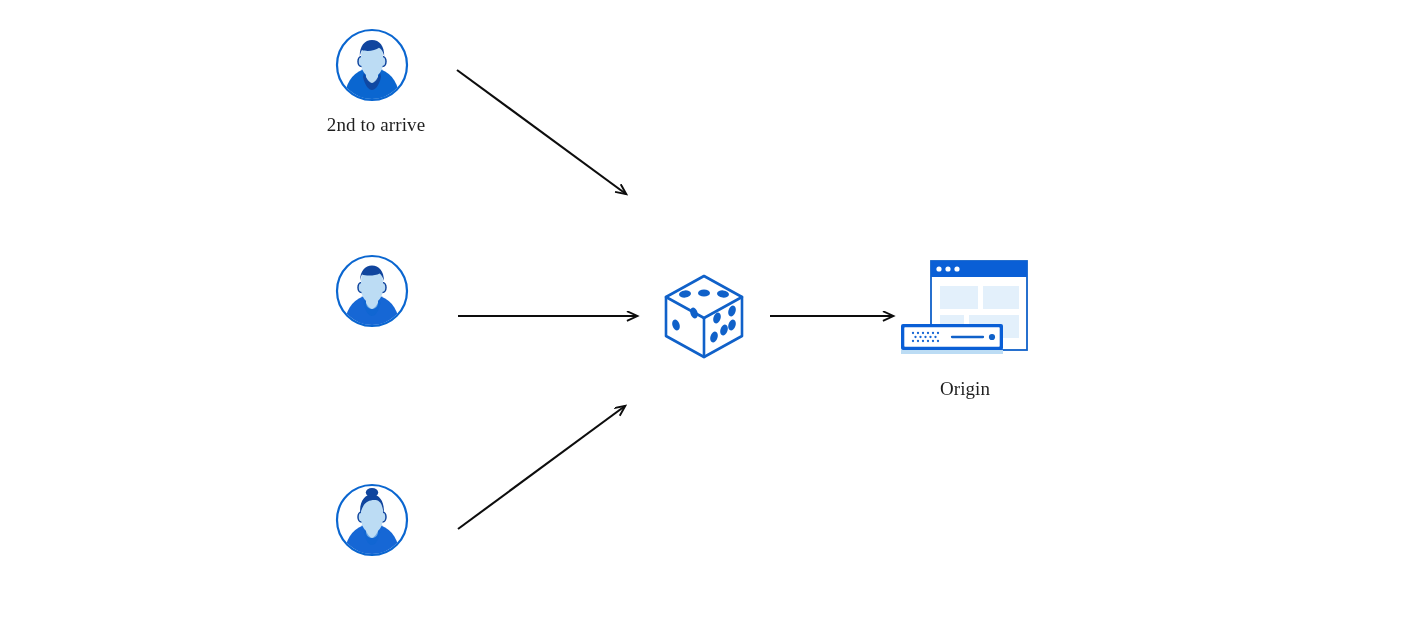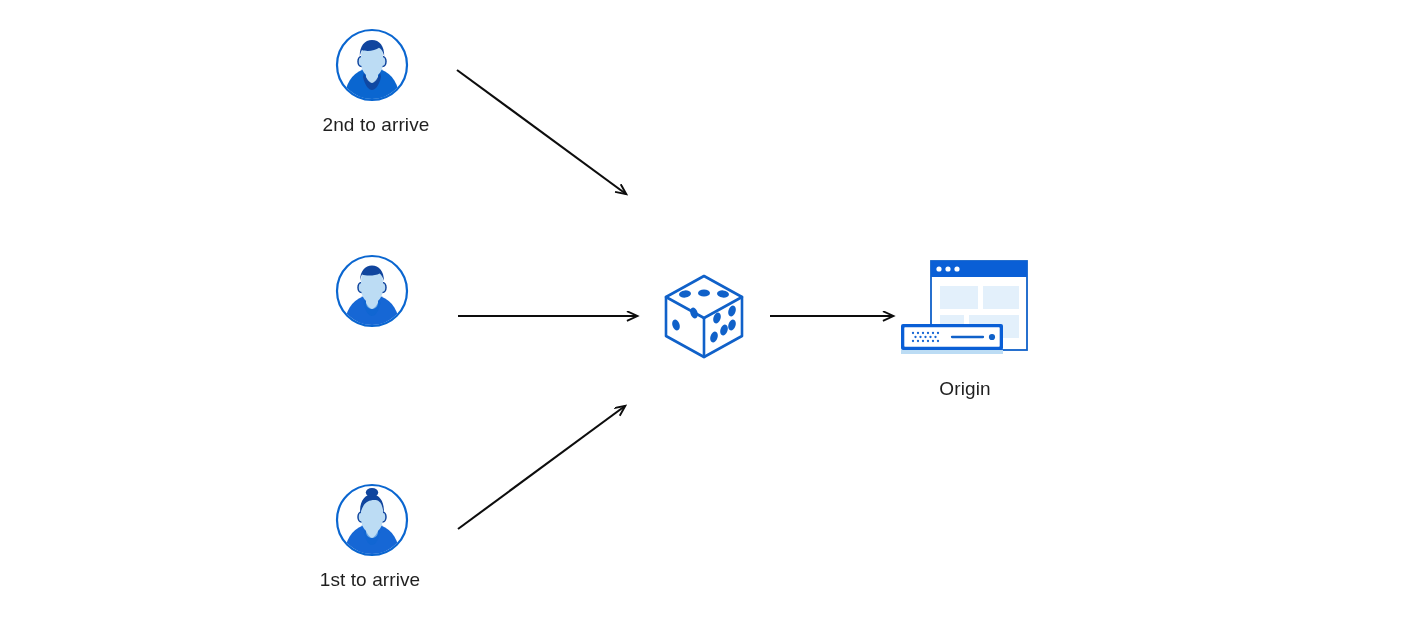--- a/index.html
+++ b/index.html
@@ -24,21 +24,21 @@
   }
   .node {
     position: absolute;
   }
   .node-label {
     position: absolute;
     width: 260px;
     text-align: center;
     font-size: 19px;
     color: #1f1f1f;
-    font-family: Liberation Sans, sans-serif;
+    font-family: Liberation Serif, serif;
     letter-spacing: 0.1px;
     white-space: nowrap;
   }
   .avatar-wrap { width: 74px; height: 74px; }
   .dice-wrap { width: 92px; height: 92px; }
   .origin-wrap { width: 130px; height: 100px; }
   svg { display: block; overflow: visible; }
 </style>
 </head>
 <body>
@@ -109,21 +109,20 @@
         <path d="M31 40 h12 v9 c0 3.4 -2.7 6 -6 6 s-6 -2.6 -6 -6 z" fill="#bcdcf4"></path>
         <path d="M30 45 c1.8 6.2 5.3 9.8 7 9.8 s5.2 -3.6 7 -9.8 l1.2 4.4 c-2 8.6 -5.4 12.6 -8.2 12.6 s-6.2 -4 -8.2 -12.6 z" fill="#0a66d0" opacity="0.45"></path>
         <ellipse cx="26.4" cy="34" rx="3.4" ry="5" fill="#bcdcf4" stroke="#10459e" stroke-width="1.5"></ellipse>
         <ellipse cx="47.6" cy="34" rx="3.4" ry="5" fill="#bcdcf4" stroke="#10459e" stroke-width="1.5"></ellipse>
         <path d="M26 29 c0 -9 5 -15 11 -15 s11 6 11 15 v6 c0 9 -5 15 -11 15 s-11 -6 -11 -15 z" fill="#bcdcf4"></path>
         <path d="M25.2 31 c-1 -12 4 -19.5 11.8 -19.5 c7.8 0 12.8 7.5 11.8 19.5 c-1.2 -6.4 -2 -9.4 -3.4 -11.2 c-1.4 -1.8 -3 -2.6 -4.6 -2.8 c-5 -0.6 -10 1.6 -12.2 5.4 c-1.6 2.8 -2.6 5.6 -3.4 8.6 z" fill="#10459e"></path>
         <ellipse cx="37" cy="9.5" rx="6.2" ry="4.6" fill="#10459e"></ellipse>
       </g>
     </svg>
   </div>
-  <div class="node-label" style="left:240px; top:569px;">1st to arrive</div>
 
   <div class="node dice-wrap" style="left:658px; top:268px;">
     <svg width="92" height="92" viewBox="0 0 92 92">
       <g fill="none" stroke="#1061c9" stroke-width="2.6" stroke-linejoin="round" stroke-linecap="round">
         <path d="M46 8 L84 29 L84 68 L46 89 L8 68 L8 29 Z"></path>
         <path d="M8 29 L46 50 L84 29"></path>
         <path d="M46 50 L46 89"></path>
       </g>
 
       <g fill="#1061c9">

